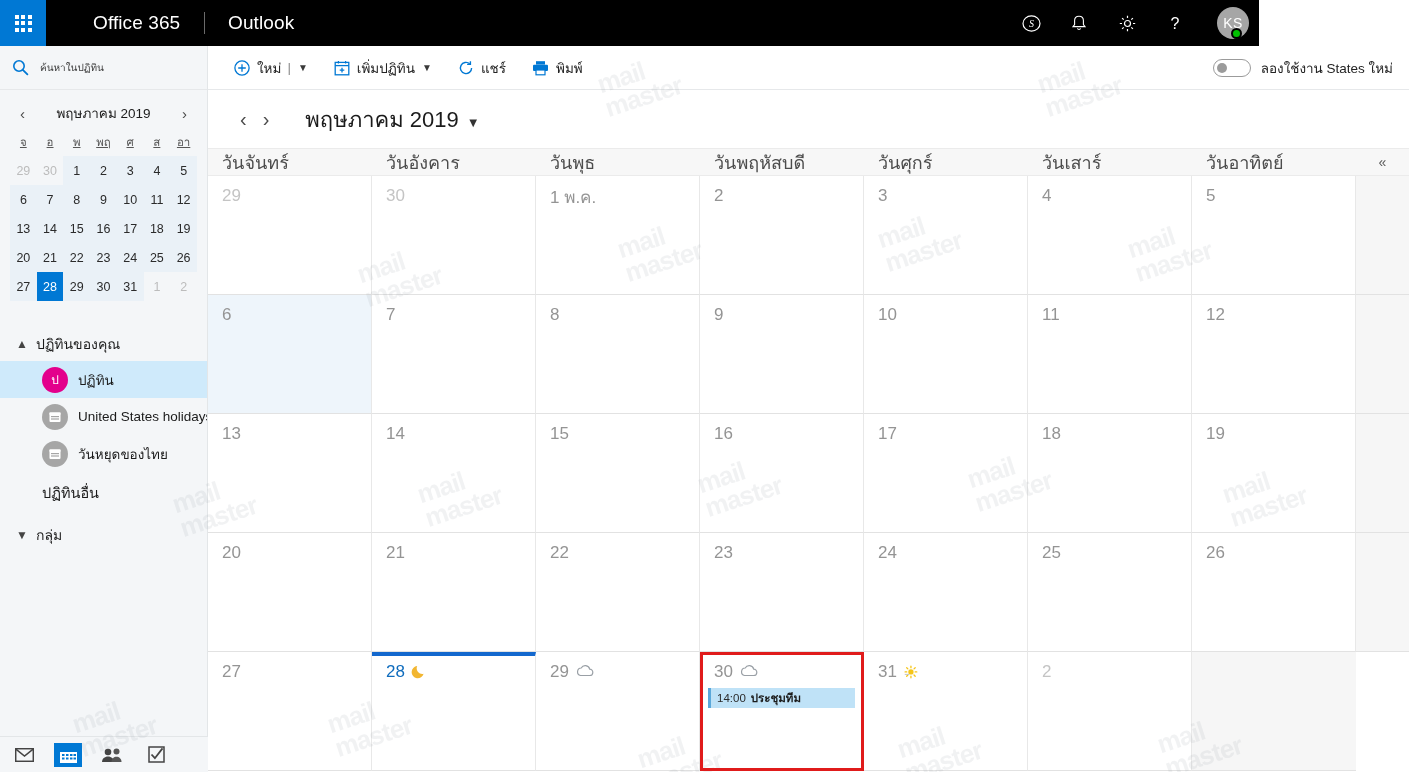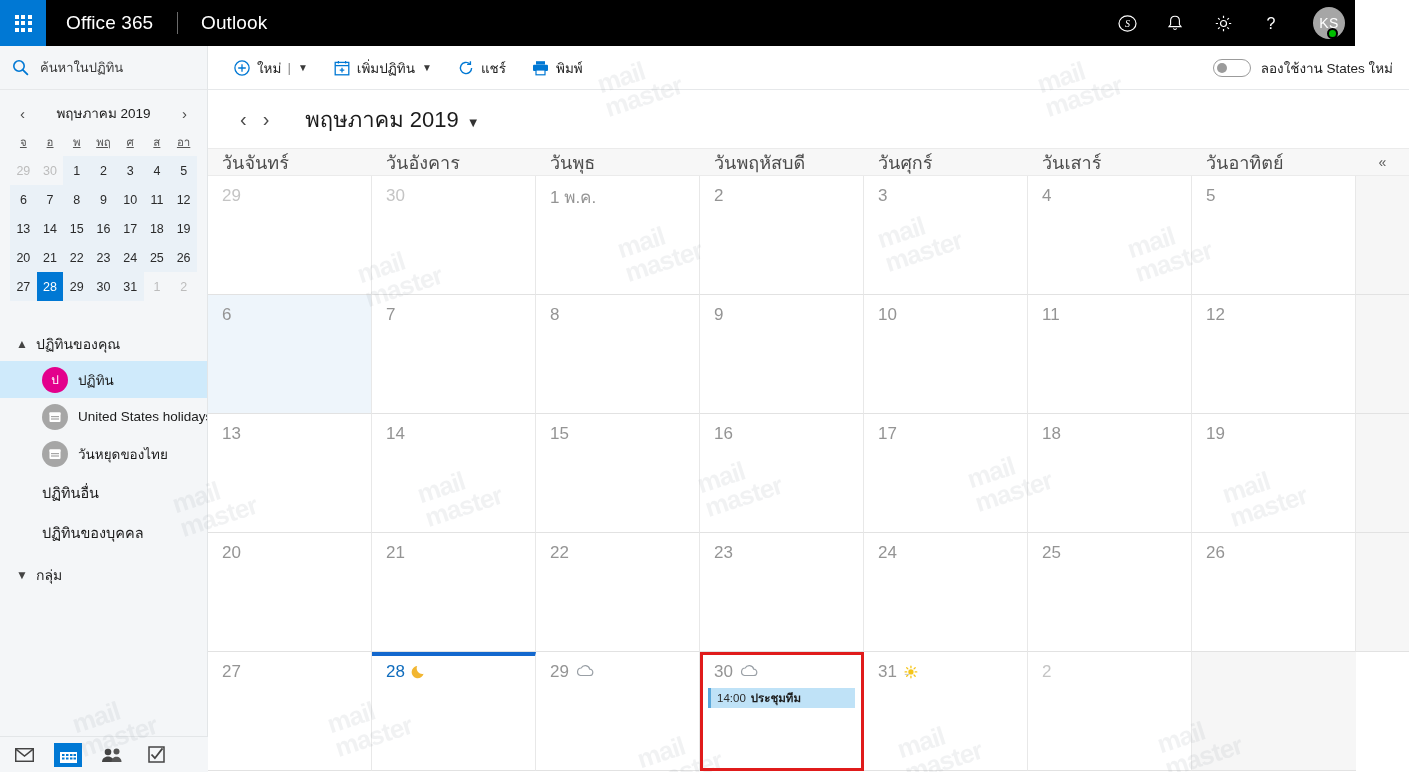--- a/index.html
+++ b/index.html
@@ -6,22 +6,22 @@
   html, body {
     width: 1409px; height: 772px;
     font-family: "Liberation Sans", "DejaVu Sans", sans-serif;
     background: #ffffff;
     overflow: hidden;
   }
   body { position: relative; }
 
   
   #topbar {
-    position: absolute; top: 0; left: 0; width: 1355px; height: 46px;
-    background: #000000; display: flex; align-items: center;
+    position: absolute; top: 0; left: 0; width: 1259px; height: 46px;
+    background: #000000; display: flex; align-items: center; gap: 27px;
   }
   #waffle {
     width: 46px; height: 46px; background: #0078d4;
     display: flex; align-items: center; justify-content: center;
     cursor: pointer; flex: none;
   }
   #waffle .grid { display: grid; grid-template-columns: repeat(3, 4px); grid-template-rows: repeat(3,4px); gap: 2.5px; }
   #waffle .grid i { display: block; width: 4px; height: 4px; background: #fff; }
   #brand {
     color: #fff; font-size: 19px; padding-left: 20px; letter-spacing: .1px;
@@ -55,21 +55,21 @@
   
   #leftpanel {
     position: absolute; top: 46px; left: 0; width: 208px; height: 726px;
     background: #f4f6f8; border-right: 1px solid #e3e6e8;
   }
   #searchbar {
     height: 44px; display: flex; align-items: center; padding-left: 12px;
     border-bottom: 1px solid #e6e8ea; background: #f4f6f8; cursor: text;
   }
   #search-icon { width: 22px; display:flex; align-items:center; color: #0078d4; }
-  #search-input-text { font-size: 13px; color: #3a3a3a; padding-left: 6px; }
+  #search-input-text { font-size: 10px; color: #3a3a3a; padding-left: 6px; }
 
   
   #minical { padding: 6px 10px 4px 10px; }
   #minical-head {
     display: flex; align-items: center; justify-content: space-between;
     height: 34px; padding: 0 4px;
   }
   #minical-title { font-size: 13.5px; color: #1b1b1b; }
   .mc-nav { color: #4a4a4a; cursor: pointer; font-size: 15px; padding: 2px 6px; }
   #minical table { width: 100%; border-collapse: collapse; table-layout: fixed; }
@@ -382,23 +382,20 @@
               <rect x="3" y="6" width="8" height="1.2" fill="#a6a6a6"></rect>
               <rect x="3" y="8.4" width="8" height="1.2" fill="#a6a6a6"></rect>
             </svg>
           </span>
           <span>วันหยุดของไทย</span>
         </div>
       </div>
     <div class="cl-plain">
       <span>ปฏิทินอื่น</span>
     </div>
-    <div class="cl-plain">
-      <span>ปฏิทินของบุคคล</span>
-    </div>
     <div class="cl-group" style="margin-top:6px">
       <span class="cl-chev">▼</span>
       <span>กลุ่ม</span>
     </div>
   </div>
 
   <div id="bottomnav">
     <div class="bn-icon">
       <svg width="19" height="14" viewBox="0 0 19 14">
           <rect x="0.7" y="0.7" width="17.6" height="12.6" fill="none" stroke="#444" stroke-width="1.5"></rect>

